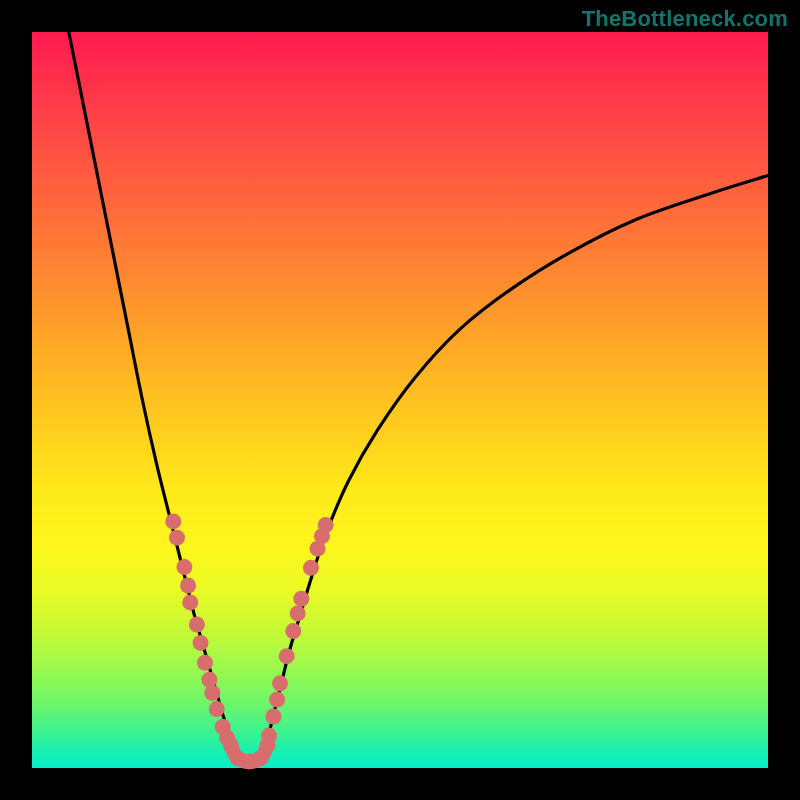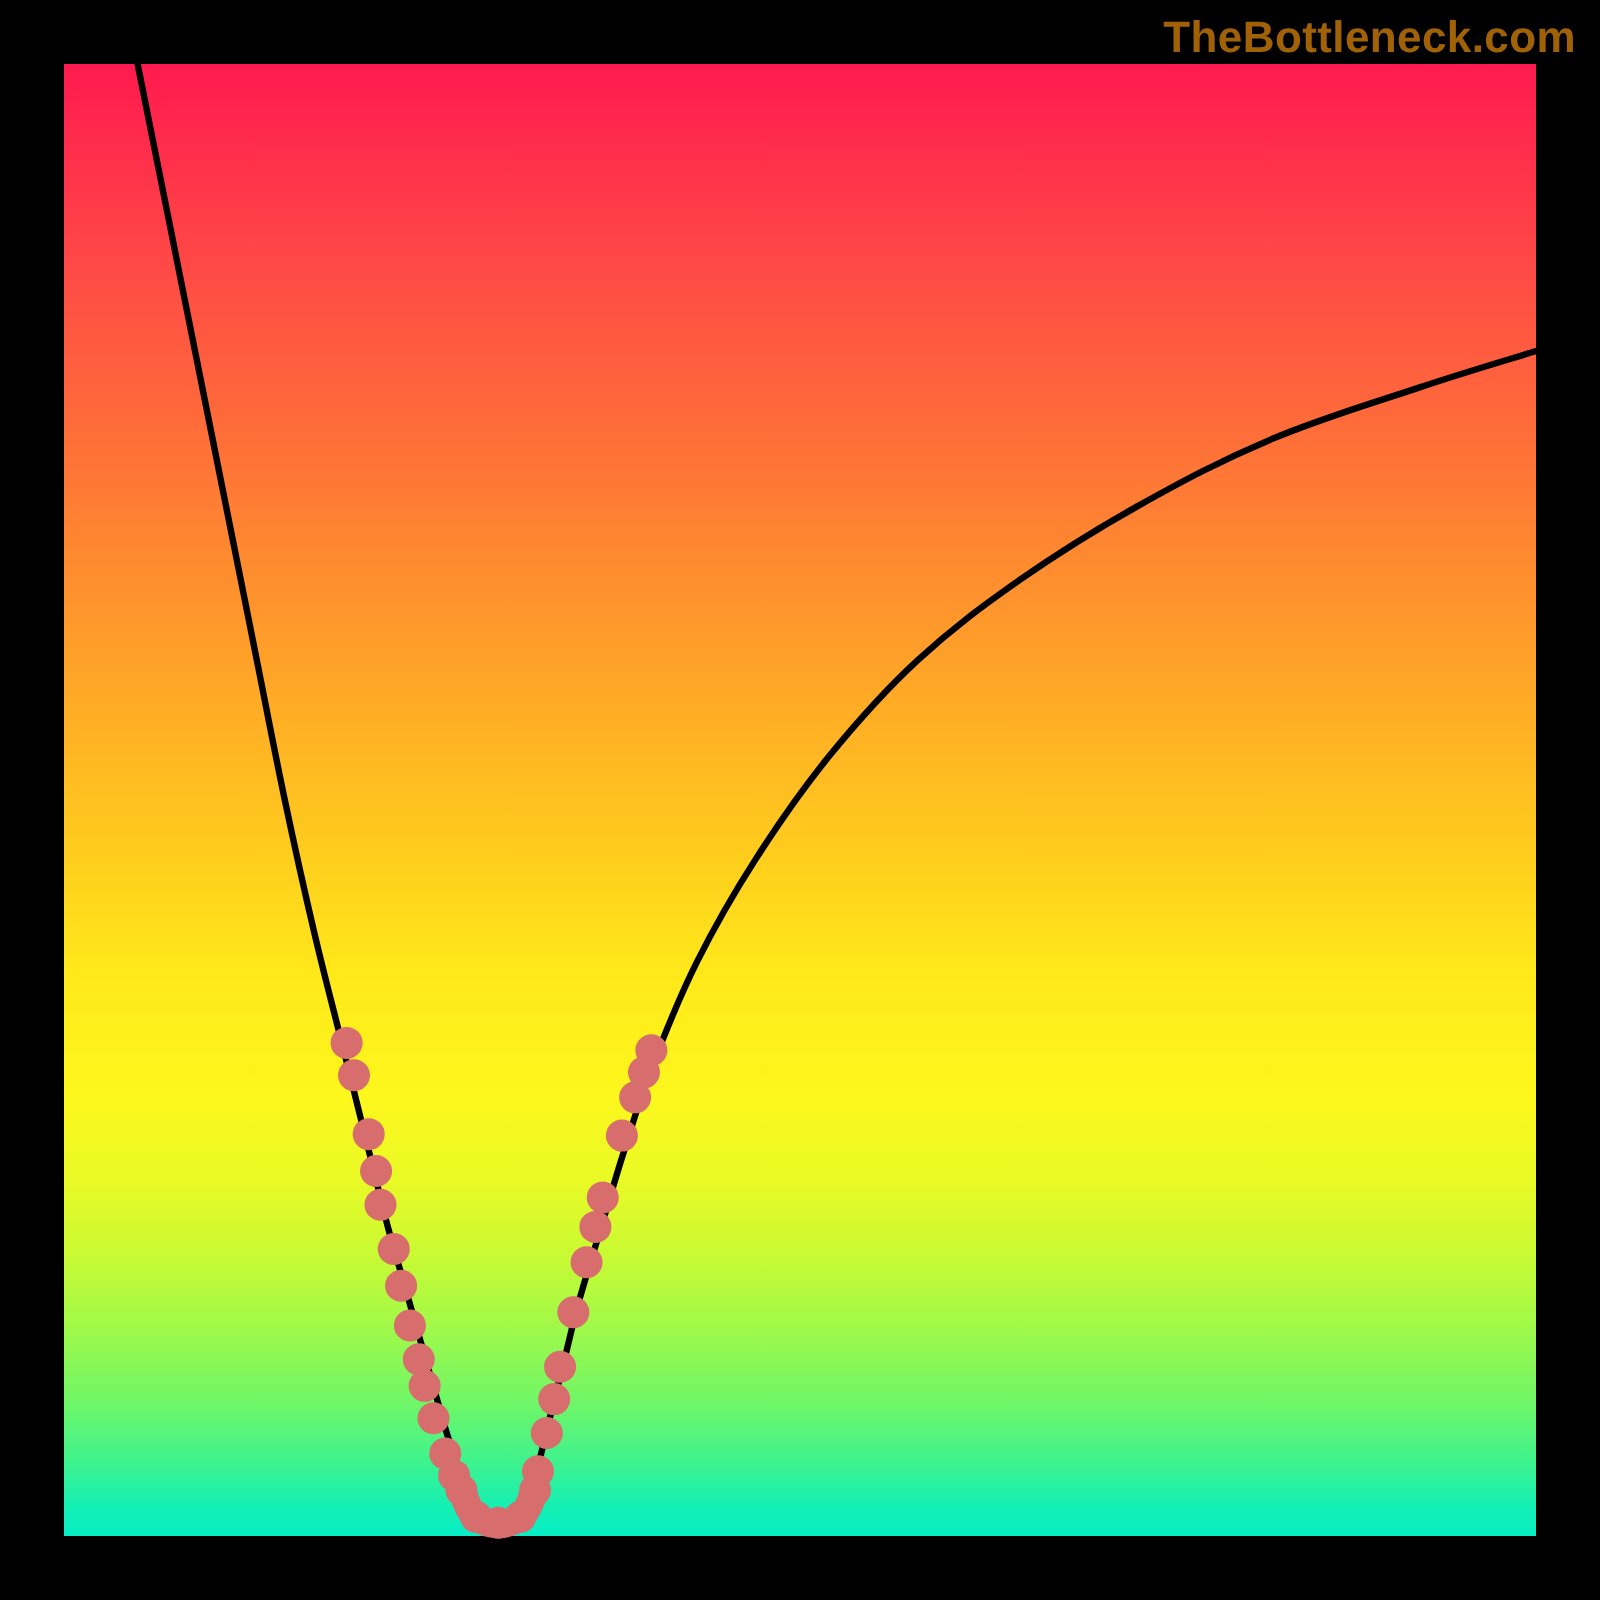--- a/index.html
+++ b/index.html
@@ -41,21 +41,21 @@
       #6ff668 91%,
       #3ef38e 95%,
       #14efb3 98%,
       #06eec6 100%
     );
   }
   .watermark {
     position: absolute;
     top: 6px;
     right: 12px;
-    color: #a16207;
+    color: #0f766e;
     font-size: 22px;
     font-weight: 600;
     letter-spacing: 0.2px;
     user-select: none;
   }
   svg.overlay {
     position: absolute;
     left: 32px;
     top: 32px;
     width: 736px;

